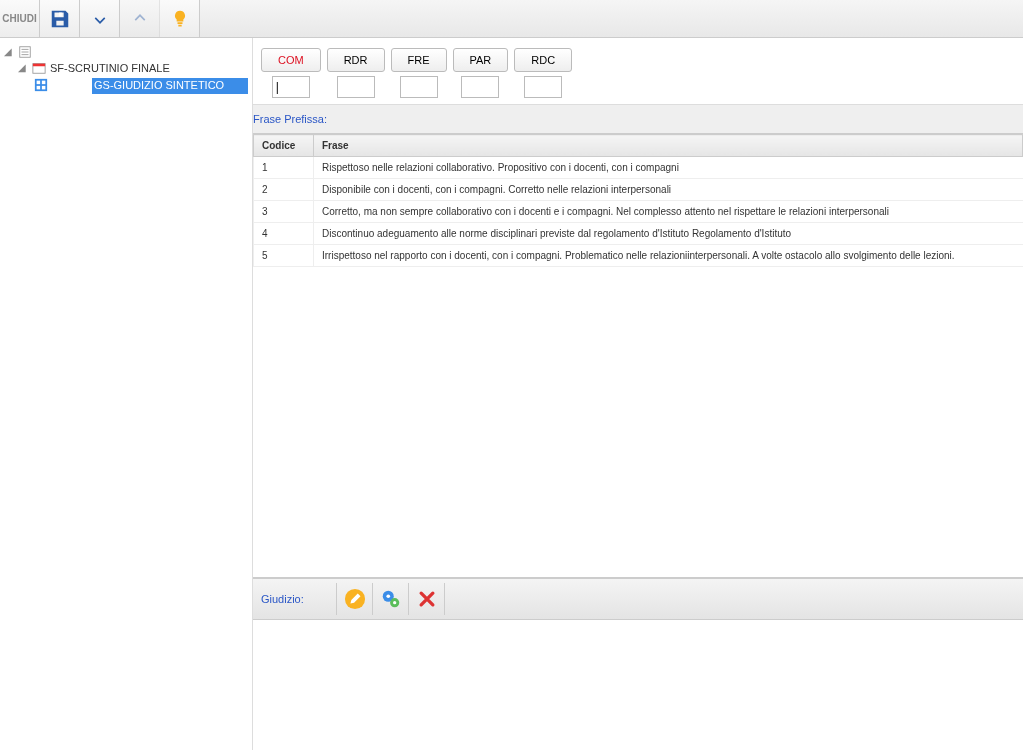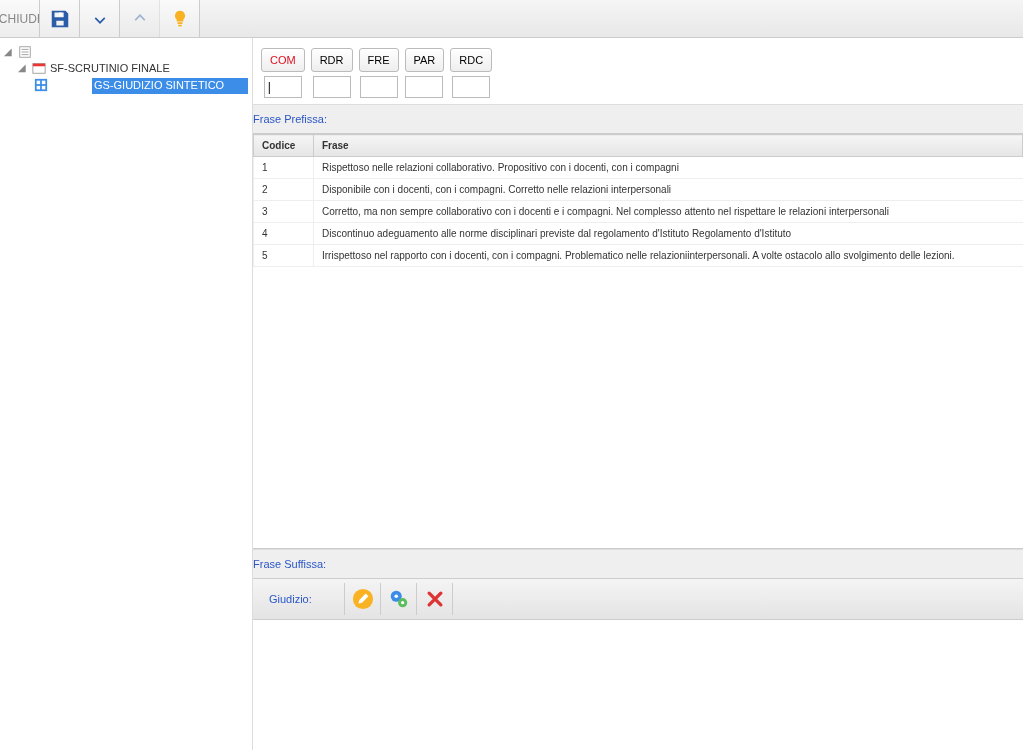--- a/index.html
+++ b/index.html
@@ -1,46 +1,46 @@
 <!DOCTYPE html>
 <html><head>
   <meta charset="utf-8">
   <style>
     * { box-sizing: border-box; margin: 0; padding: 0; }
     body { font-family: Arial, sans-serif; font-size: 12px; color: #333; background: #fff; width: 1023px; height: 750px; overflow: hidden; }
     .toolbar { background: linear-gradient(#f5f5f5, #e8e8e8); border-bottom: 1px solid #ccc; height: 38px; display: flex; align-items: stretch; }
     .tb-btn { width: 40px; display: flex; align-items: center; justify-content: center; border-right: 1px solid #ccc; cursor: pointer; background: linear-gradient(#fafafa, #ededed); }
-    .tb-btn.chiudi { font-size: 12px; color: #888; font-weight: normal; }
+    .tb-btn.chiudi { font-size: 10px; color: #888; font-weight: bold; }
     .tb-btn svg { display: block; }
     .tb-btn.disabled { opacity: 0.4; cursor: default; }
     .main { display: flex; height: calc(100% - 38px); }
     .sidebar { width: 253px; border-right: 1px solid #ddd; padding: 6px 4px; font-size: 11px; line-height: 1.4; }
     .tree-item { display: flex; align-items: flex-start; gap: 4px; padding: 1px 0; }
     .tree-indent1 { padding-left: 14px; }
     .tree-indent2 { padding-left: 30px; gap: 44px; }
     .tree-toggle { width: 10px; color: #888; font-size: 10px; cursor: pointer; user-select: none; }
     .tree-icon { width: 14px; height: 14px; flex-shrink: 0; }
     .tree-label { flex: 1; }
     .tree-sel { background: #3b8de8; color: #fff; padding: 0 2px; }
     .content { flex: 1; display: flex; flex-direction: column; background: #efefef; overflow: hidden; }
     .ind-bar { background: linear-gradient(#f7f7f7, #e7e7e7); border-bottom: 1px solid #ccc; padding: 6px 8px; display: flex; align-items: center; gap: 4px; margin: 4px 0 0 0; }
     .ind-label { color: #2a56c6; font-size: 11px; }
     .ind-value { color: #18b86c; font-size: 11px; }
     .codes-row { background: #fff; padding: 10px 8px 6px; display: flex; gap: 6px; }
     .code-col { display: flex; flex-direction: column; align-items: center; gap: 4px; }
-    .code-btn { border: 1px solid #bbb; border-radius: 3px; background: linear-gradient(#fff, #eee); padding: 5px 8px; font-size: 11px; cursor: pointer; min-width: 38px; text-align: left; color: #000; }
+    .code-btn { border: 1px solid #bbb; border-radius: 3px; background: linear-gradient(#fff, #eee); padding: 5px 16px; font-size: 11px; cursor: pointer; min-width: 38px; text-align: left; color: #000; }
     .code-btn.active { color: #d12; }
     .code-input { width: 38px; height: 22px; border: 1px solid #bbb; font-size: 12px; text-align: left; padding: 0 3px; }
     .section-label { background: #efefef; color: #2a56c6; font-size: 11px; padding: 8px 0 8px; border-top: 1px solid #ddd; }
     .table-wrap { background: #fff; flex: 1; overflow: auto; border-top: 1px solid #ccc; border-bottom: 1px solid #ccc; }
     table { width: 100%; border-collapse: collapse; font-size: 10px; }
     th { background: linear-gradient(#f5f5f5, #e5e5e5); text-align: left; padding: 5px 8px; border: 1px solid #ccc; font-weight: bold; }
     td { padding: 5px 8px; border-bottom: 1px solid #eee; border-left: 1px solid #eee; vertical-align: top; }
     .col-codice { width: 60px; }
-    .giudizio-bar { background: linear-gradient(#f4f4f4, #e4e4e4); border-top: 1px solid #ccc; border-bottom: 1px solid #ccc; padding: 4px 16px; display: flex; align-items: center; }
+    .giudizio-bar { background: linear-gradient(#f4f4f4, #e4e4e4); border-top: 1px solid #ccc; border-bottom: 1px solid #ccc; padding: 4px 8px; display: flex; align-items: center; }
     .giudizio-label { color: #2a56c6; font-size: 11px; width: 75px; }
     .giudizio-btns { display: flex; border-left: 1px solid #ccc; }
     .gbtn { width: 36px; height: 32px; display: flex; align-items: center; justify-content: center; border-right: 1px solid #ccc; cursor: pointer; }
     .bottom-space { flex: 0 0 130px; background: #fff; }
   </style>
 </head>
 <body>
 
 <div class="toolbar">
   <div class="tb-btn chiudi">CHIUDI</div>
@@ -151,21 +151,20 @@
               <td>Discontinuo adeguamento alle norme disciplinari previste dal regolamento d'Istituto Regolamento d'Istituto</td>
             </tr>
             <tr>
               <td class="col-codice">5</td>
               <td>Irrispettoso nel rapporto con i docenti, con i compagni. Problematico nelle relazioniinterpersonali. A volte ostacolo allo svolgimento delle lezioni.</td>
             </tr>
           </tbody>
       </table>
     </div>
 
-    <div class="section-label">Frase Suffissa:</div>
 
     <div class="giudizio-bar">
       <span class="giudizio-label">Giudizio:</span>
       <div class="giudizio-btns">
         <div class="gbtn">
           <svg width="22" height="22" viewBox="0 0 24 24">
               <circle cx="12" cy="12" r="11" fill="#f9b222"></circle>
               <path fill="#fff" d="M7 17l1-4 7-7 3 3-7 7-4 1zm8-10l2 2"></path>
             </svg>
         </div>

